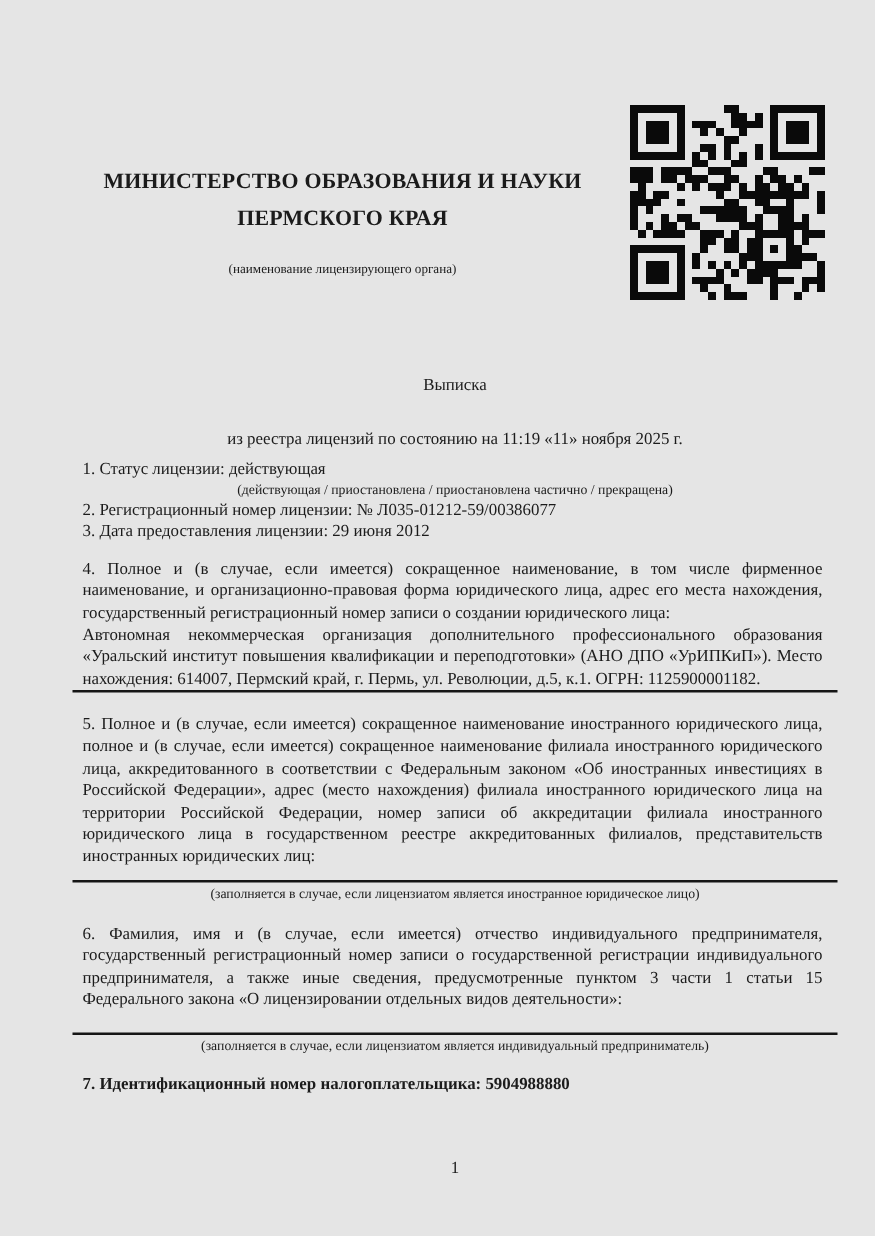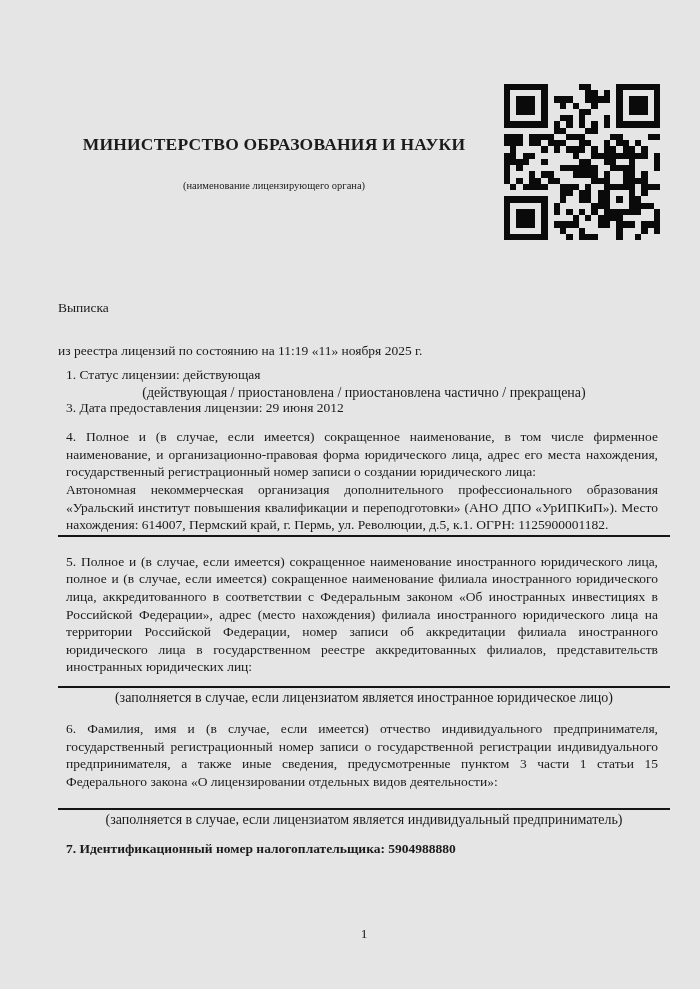--- a/index.html
+++ b/index.html
@@ -21,30 +21,30 @@
   .ministry-name { font-weight:bold; font-size:17.5px; line-height:30px; letter-spacing:0.2px; }
   .ministry-caption { font-size:10.5px; line-height:13px; margin-top:20px; }
   .qr {
     position:absolute; top:84px; left:504px;
     width:156px; height:156px;
   }
   .qr svg { display:block; width:156px; height:156px; }
   
   .title-block {
     position:absolute; top:299px; left:58px; width:612px;
-    text-align:left; font-size:13.5px;
+    text-align:center; font-size:13.5px;
   }
   .doc-title { line-height:18px; }
   .doc-subtitle { line-height:20px;margin-top:24px; }
   
   .content { position:absolute; top:366px; left:58px; width:612px; font-size:13.5px; line-height:17.6px; }
   .content p { margin:0 12px 0 8px; }
   .para { text-align:justify; }
   .fill-line { border:none; border-top:2px solid #151515; margin:0; height:0; }
-  .fill-caption { text-align:center; font-size:14px; line-height:13px; margin-top:3px;font-family:Liberation Serif, serif; }
+  .fill-caption { text-align:center; font-size:11px; line-height:13px; margin-top:3px;font-family:Liberation Serif, serif; }
   .mt2  { margin-top:2px; }
   .mt4  { margin-top:4px; }
   .mt21 { margin-top:21px; }
   .mt15 { margin-top:15px; }
   .mt12 { margin-top:12px !important; }
   .mt16 { margin-top:16px !important; }
   .mt14 { margin-top:14px !important;font-weight:bold; }
   .hr-mt1  { margin-top:1px; }
   .hr-mt10 { margin-top:10px; }
   .hr-mt18 { margin-top:18px; }
@@ -55,20 +55,21 @@
   }
 </style>
 </head>
 <body>
 
 <div class="page">
 
   <div class="ministry">
     <div class="ministry-name">
       <div>МИНИСТЕРСТВО ОБРАЗОВАНИЯ И НАУКИ</div>
+      <div>ПЕРМСКОГО КРАЯ</div>
     </div>
     <div class="ministry-caption">(наименование лицензирующего органа)</div>
   </div>
 
   <div class="qr">
     <svg id="qr-svg" viewBox="0 0 25 25" shape-rendering="crispEdges">
         <rect x="0" y="0" width="1" height="1" fill="#0a0a0a"></rect>
         <rect x="1" y="0" width="1" height="1" fill="#0a0a0a"></rect>
         <rect x="2" y="0" width="1" height="1" fill="#0a0a0a"></rect>
         <rect x="3" y="0" width="1" height="1" fill="#0a0a0a"></rect>
@@ -389,20 +390,21 @@
   <div class="title-block">
     <div class="doc-title">Выписка</div>
     <div class="doc-subtitle">из реестра лицензий по состоянию на 11:19 «11» ноября 2025 г.</div>
   </div>
 
   <div class="content">
 
     <p class="mt4">1. Статус лицензии: действующая</p>
     <div class="fill-caption mt2">(действующая / приостановлена / приостановлена частично / прекращена)</div>
 
+    <p class="mt21">2. Регистрационный номер лицензии: № Л035-01212-59/00386077</p>
 
     <p class="mt15">3. Дата предоставления лицензии: 29 июня 2012</p>
 
     <p class="para mt12">4. Полное и (в случае, если имеется) сокращенное наименование, в том числе фирменное наименование, и организационно-правовая форма юридического лица, адрес его места нахождения, государственный регистрационный номер записи о создании юридического лица:</p>
     <p class="para">Автономная некоммерческая организация дополнительного профессионального образования «Уральский институт повышения квалификации и переподготовки» (АНО ДПО «УрИПКиП»). Место нахождения: 614007, Пермский край, г. Пермь, ул. Революции, д.5, к.1. ОГРН: 1125900001182.</p>
     <hr class="fill-line hr-mt1">
 
     <p class="para mt16">5. Полное и (в случае, если имеется) сокращенное наименование иностранного юридического лица, полное и (в случае, если имеется) сокращенное наименование филиала иностранного юридического лица, аккредитованного в соответствии с Федеральным законом «Об иностранных инвестициях в Российской Федерации», адрес (место нахождения) филиала иностранного юридического лица на территории Российской Федерации, номер записи об аккредитации филиала иностранного юридического лица в государственном реестре аккредитованных филиалов, представительств иностранных юридических лиц:</p>
     <hr class="fill-line hr-mt10">
     <div class="fill-caption">(заполняется в случае, если лицензиатом является иностранное юридическое лицо)</div>

